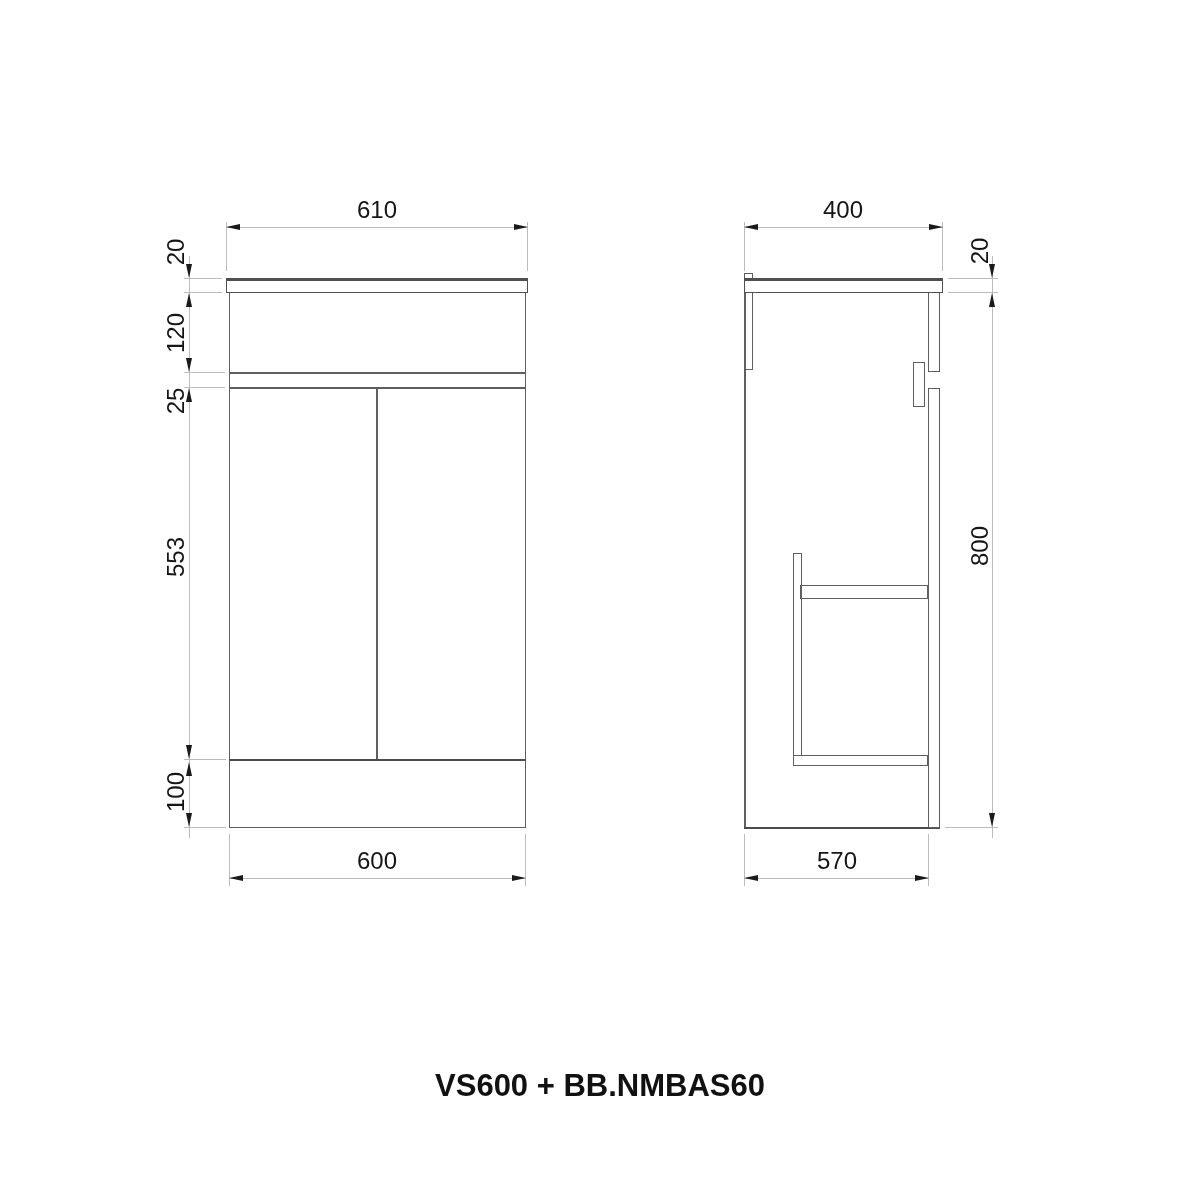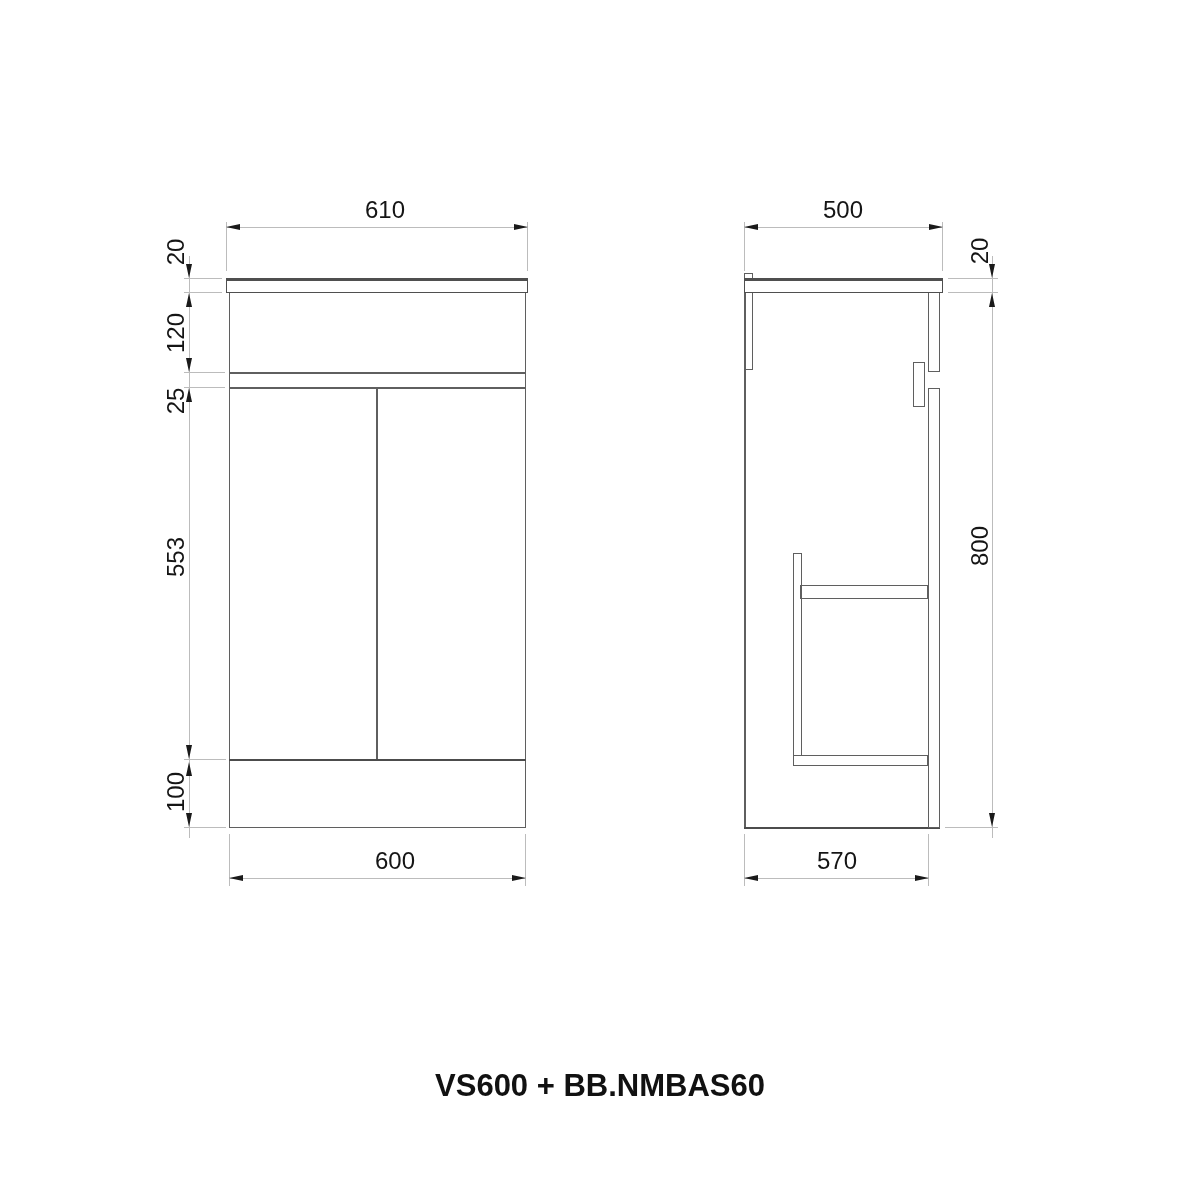--- a/index.html
+++ b/index.html
@@ -32,21 +32,21 @@
     <div class="vl" style="left:376px;top:388px;height:372px;"></div>
     <div class="hl" style="left:229px;top:759px;width:297px;height:2px;background:#4c4c4c;"></div>
   </div>
 
   <div>
     <div class="xl" style="left:226px;top:222px;width:1px;height:49px;"></div>
     <div class="xl" style="left:527px;top:222px;width:1px;height:49px;"></div>
     <div class="xl" style="left:226px;top:227px;width:302px;height:1px;"></div>
     <div class="ar ar-l" style="left:226px;top:224px;"></div>
     <div class="ar ar-r" style="left:514px;top:224px;"></div>
-    <div class="dim hdim" style="left:335px;top:197px;">610</div>
+    <div class="dim hdim" style="left:327px;top:197px;">610</div>
   </div>
 
   <div>
     <div class="xl" style="left:189px;top:256px;width:1px;height:582px;"></div>
     <div class="xl" style="left:184px;top:278px;width:38px;height:1px;"></div>
     <div class="xl" style="left:184px;top:292px;width:38px;height:1px;"></div>
     <div class="xl" style="left:184px;top:372px;width:41px;height:1px;"></div>
     <div class="xl" style="left:184px;top:387px;width:41px;height:1px;"></div>
     <div class="xl" style="left:184px;top:759px;width:42px;height:1px;"></div>
     <div class="xl" style="left:184px;top:827px;width:42px;height:1px;"></div>
@@ -65,21 +65,21 @@
     <div class="dim vdim" style="left:136px;top:544px;">553</div>
     <div class="dim vdim" style="left:136px;top:779px;">100</div>
   </div>
 
   <div>
     <div class="xl" style="left:229px;top:834px;width:1px;height:52px;"></div>
     <div class="xl" style="left:525px;top:834px;width:1px;height:52px;"></div>
     <div class="xl" style="left:229px;top:878px;width:297px;height:1px;"></div>
     <div class="ar ar-l" style="left:229px;top:875px;"></div>
     <div class="ar ar-r" style="left:512px;top:875px;"></div>
-    <div class="dim hdim" style="left:345px;top:848px;">600</div>
+    <div class="dim hdim" style="left:327px;top:848px;">600</div>
   </div>
 
   <div>
     <div class="box" style="left:744px;top:273px;width:9px;height:6px;border-bottom:none;"></div>
     <div class="box" style="left:744px;top:278px;width:199px;height:15px;border-top:3px solid #383838;border-color:#4f4f4f;"></div>
     <div class="vl" style="left:744px;top:293px;height:535px;"></div>
     <div class="box" style="left:744px;top:293px;width:9px;height:77px;border-top:none;"></div>
     <div class="hl" style="left:744px;top:826.5px;width:196px;height:2px;background:#4c4c4c;"></div>
     <div class="box" style="left:928px;top:293px;width:12px;height:79px;border-top:none;"></div>
     <div class="box" style="left:928px;top:388px;width:12px;height:440px;"></div>
@@ -88,21 +88,21 @@
     <div class="box" style="left:800px;top:585px;width:128px;height:14px;"></div>
     <div class="box" style="left:793px;top:755px;width:135px;height:11px;"></div>
   </div>
 
   <div>
     <div class="xl" style="left:744px;top:222px;width:1px;height:49px;"></div>
     <div class="xl" style="left:942px;top:222px;width:1px;height:49px;"></div>
     <div class="xl" style="left:744px;top:227px;width:199px;height:1px;"></div>
     <div class="ar ar-l" style="left:744px;top:224px;"></div>
     <div class="ar ar-r" style="left:929px;top:224px;"></div>
-    <div class="dim hdim" style="left:793px;top:197px;">500</div>
+    <div class="dim hdim" style="left:793px;top:197px;">400</div>
   </div>
 
   <div>
     <div class="xl" style="left:992px;top:256px;width:1px;height:582px;"></div>
     <div class="xl" style="left:948px;top:278px;width:50px;height:1px;"></div>
     <div class="xl" style="left:948px;top:292px;width:50px;height:1px;"></div>
     <div class="xl" style="left:945px;top:827px;width:53px;height:1px;"></div>
 
     <div class="ar ar-d" style="left:988.5px;top:264px;"></div>
     <div class="ar ar-u" style="left:988.5px;top:293px;"></div>

